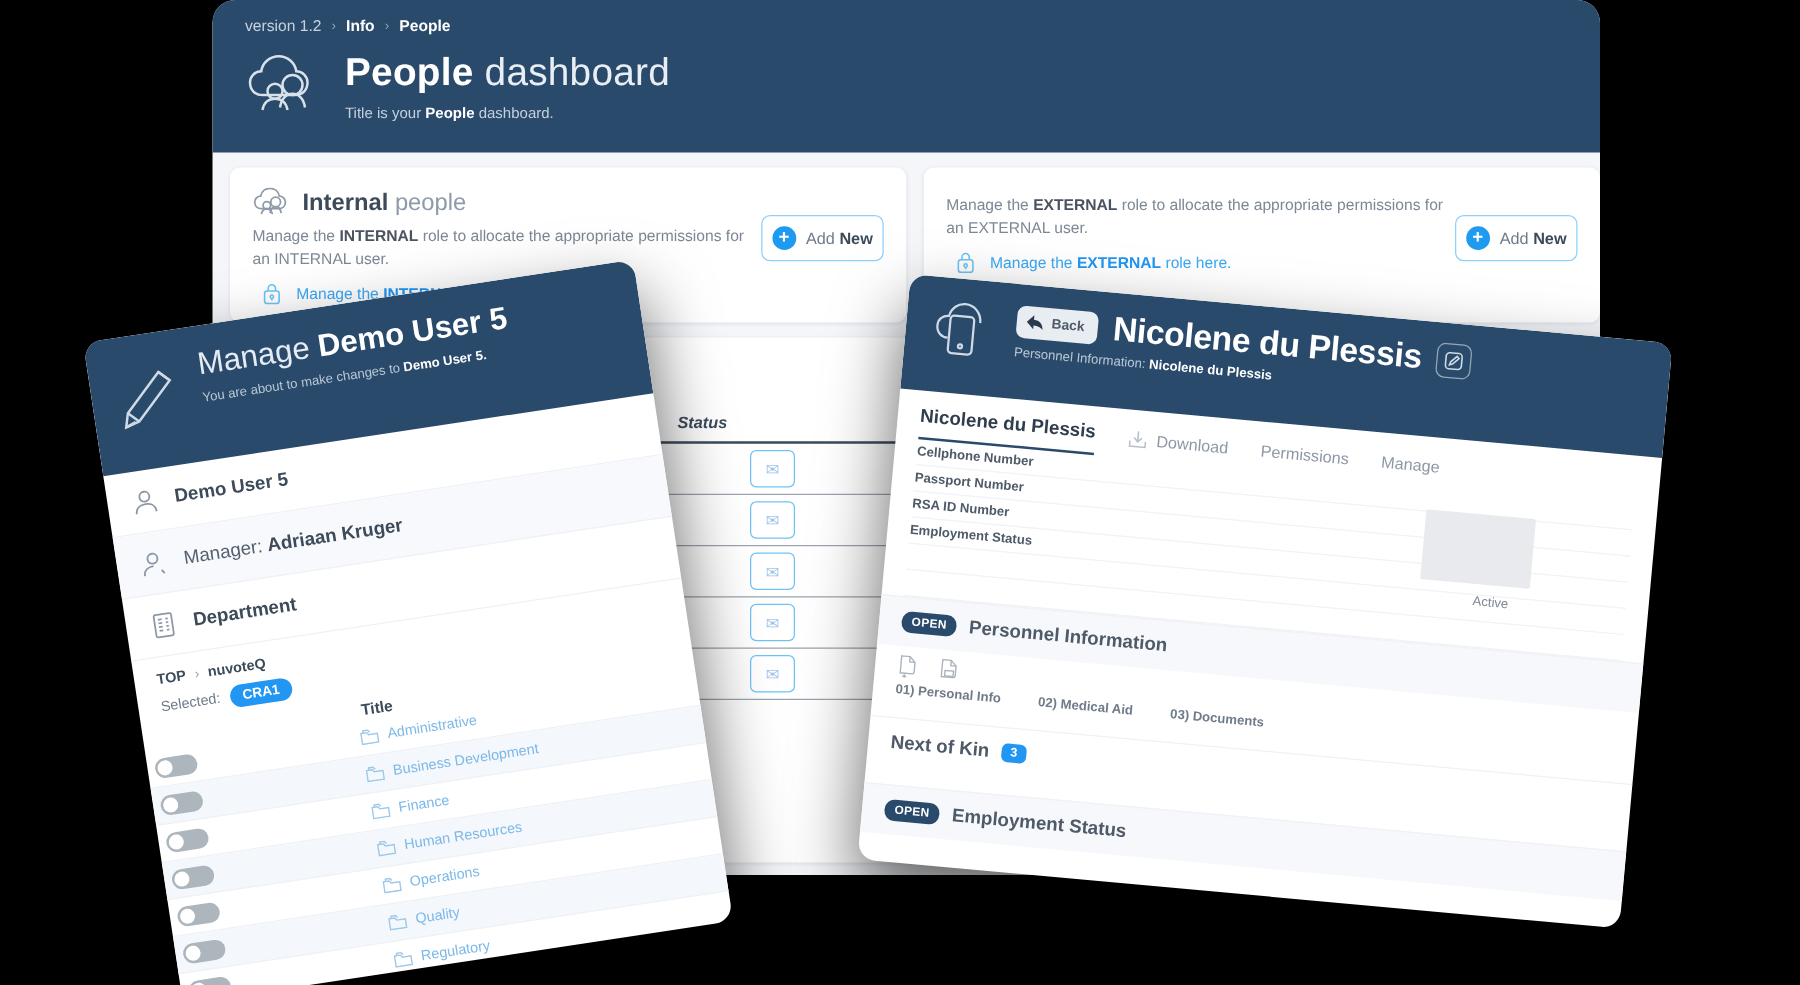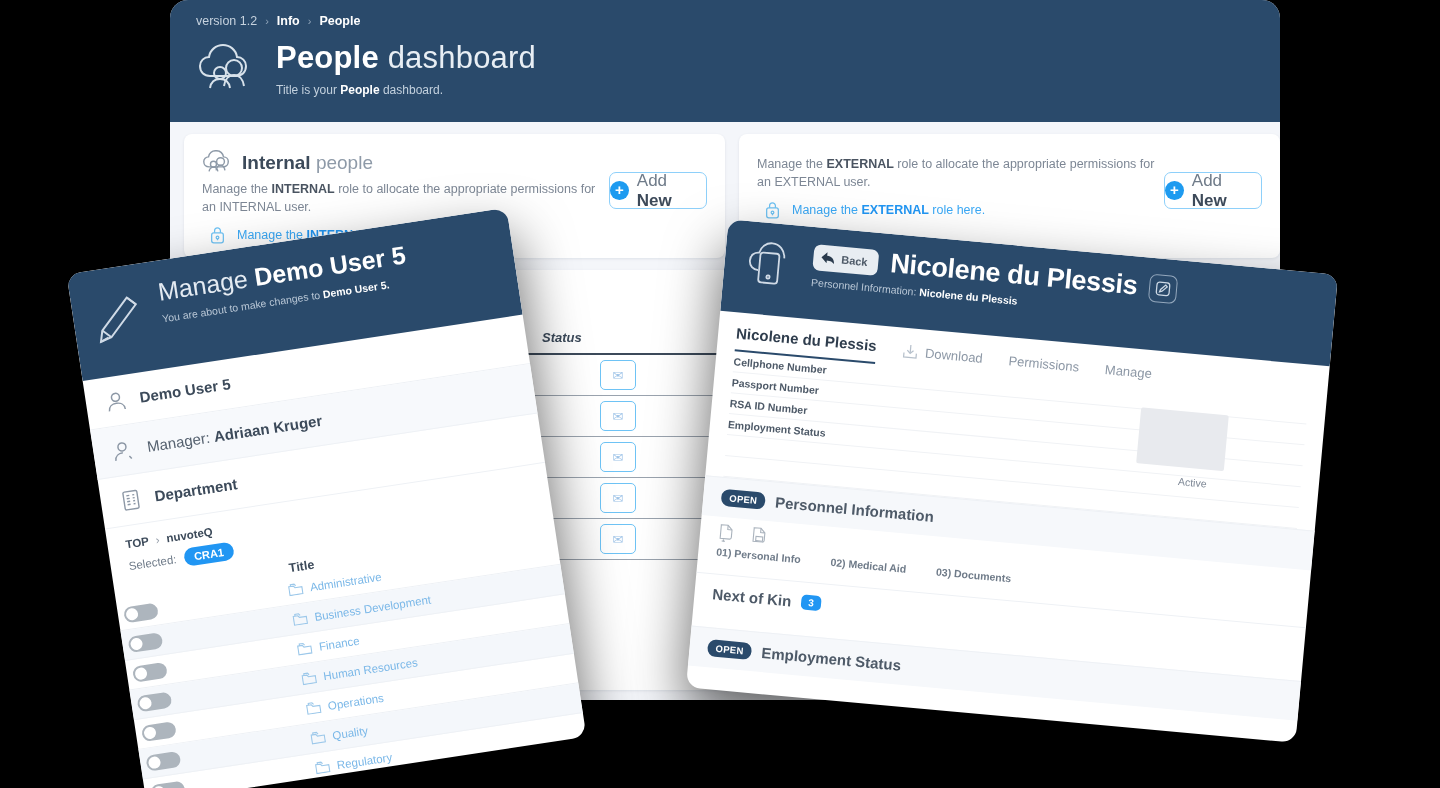--- a/index.html
+++ b/index.html
@@ -69,21 +69,21 @@
     border: 1px solid #8ed0fa; border-radius: 7px;
     background: #fff;
     height: 37px; width: 98px;
     display: flex; align-items: center; justify-content: center; gap: 8px;
     cursor: pointer;
   }
   .addnew .plus {
     width: 19px; height: 19px; border-radius: 50%; background: #1e9bf0;
     color: #fff; font-size: 15px; line-height: 17px; text-align: center; font-weight: bold;
   }
-  .addnew .lbl { font-size: 17px; color: #6f7b89; }
+  .addnew .lbl { font-size: 13px; color: #6f7b89; }
   .addnew .lbl b { color: #3d4a5a; }
 
   
   .table-area { background:#fff; margin: 12px 14px 0 14px; border-radius: 8px; padding: 14px 18px 20px 18px; box-shadow: 0 1px 3px rgba(30,50,80,.10); height: 420px;}
   .tbl-top { display: flex; justify-content: space-between; align-items: center; }
   .show-entries { font-size: 13px; color: #6f7b89; display: flex; align-items: center; gap: 7px; }
   .sel-box { border: 1px solid #c9ced6; border-radius: 3px; height: 26px; width: 48px; font-size: 12.5px;
              color: #3d4a5a; display: flex; align-items: center; justify-content: space-between; padding: 0 5px; background:#fff;}
   .sel-box .cv { font-weight: bold; }
   .search-wrap { font-size: 13px; color: #6f7b89; display: flex; align-items: center; gap: 8px; }

